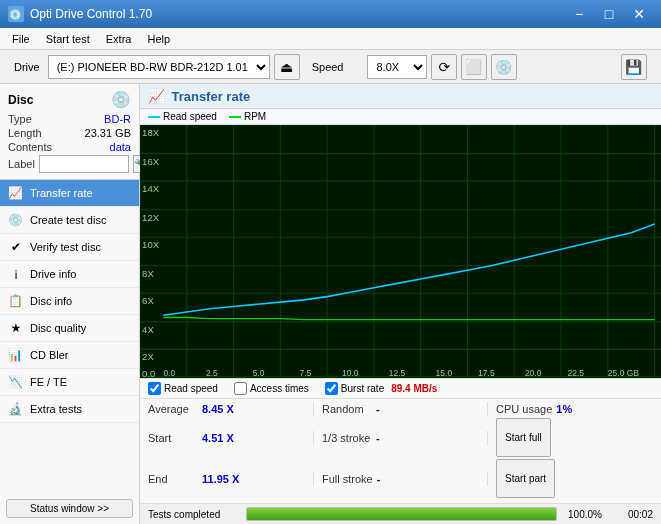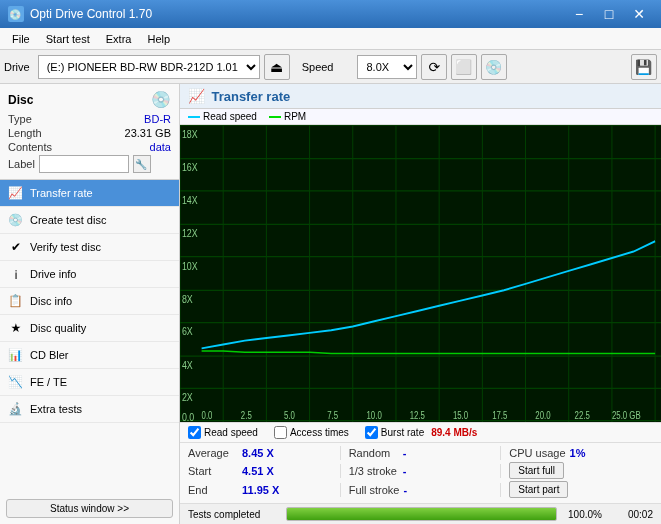--- a/index.html
+++ b/index.html
@@ -41,21 +41,21 @@
       border-radius: 2px;
     }
 
     
     .toolbar {
       background: #f0f0f0;
       border-bottom: 1px solid #d0d0d0;
       height: 34px;
       display: flex;
       align-items: center;
-      padding: 0 4px;
+      padding: 0 14px;
       gap: 4px;
     }
     .toolbar-drive-label { font-size: 11px; margin-right: 4px; }
     .toolbar-drive-select {
       height: 24px; font-size: 11px; border: 1px solid #aaa; background: white;
       padding: 0 4px; min-width: 200px;
     }
     .toolbar-btn {
       height: 26px; min-width: 26px; background: #f0f0f0; border: 1px solid #aaa;
       cursor: pointer; display: flex; align-items: center; justify-content: center;
@@ -69,21 +69,21 @@
     .toolbar-spacer { flex: 1; }
 
     
     .main-layout {
       display: flex;
       height: calc(524px - 28px - 22px - 34px);
     }
 
     
     .sidebar {
-      width: 180px;
+      width: 140px;
       background: #f8f8f8;
       border-right: 1px solid #d0d0d0;
       display: flex;
       flex-direction: column;
       flex-shrink: 0;
     }
 
     
     .disc-section {
       padding: 6px 8px;
@@ -183,21 +183,21 @@
     }
     .stats-row {
       display: flex; align-items: center;
       font-size: 11px; margin-bottom: 2px;
     }
     .stat-cell { flex: 1; display: flex; align-items: center; gap: 4px; }
     .stat-label { color: #333; min-width: 50px; }
     .stat-value { color: #0000cc; font-weight: bold; min-width: 40px; }
     .stat-divider { width: 1px; background: #ddd; height: 14px; margin: 0 8px; }
     .start-full-btn, .start-part-btn {
-      background: #f0f0f0; border: 1px solid #aaa; padding: 2px 8px;
+      background: #f0f0f0; border: 1px solid #aaa; padding: 13px 8px;
       font-size: 10px; cursor: pointer; border-radius: 2px;
     }
 
     
     .progress-bar-row {
       display: flex; align-items: center; gap: 8px;
       padding: 3px 8px 3px 8px; background: #f0f0f0; border-top: 1px solid #ddd;
       font-size: 10px;
     }
     .status-text { min-width: 90px; }

